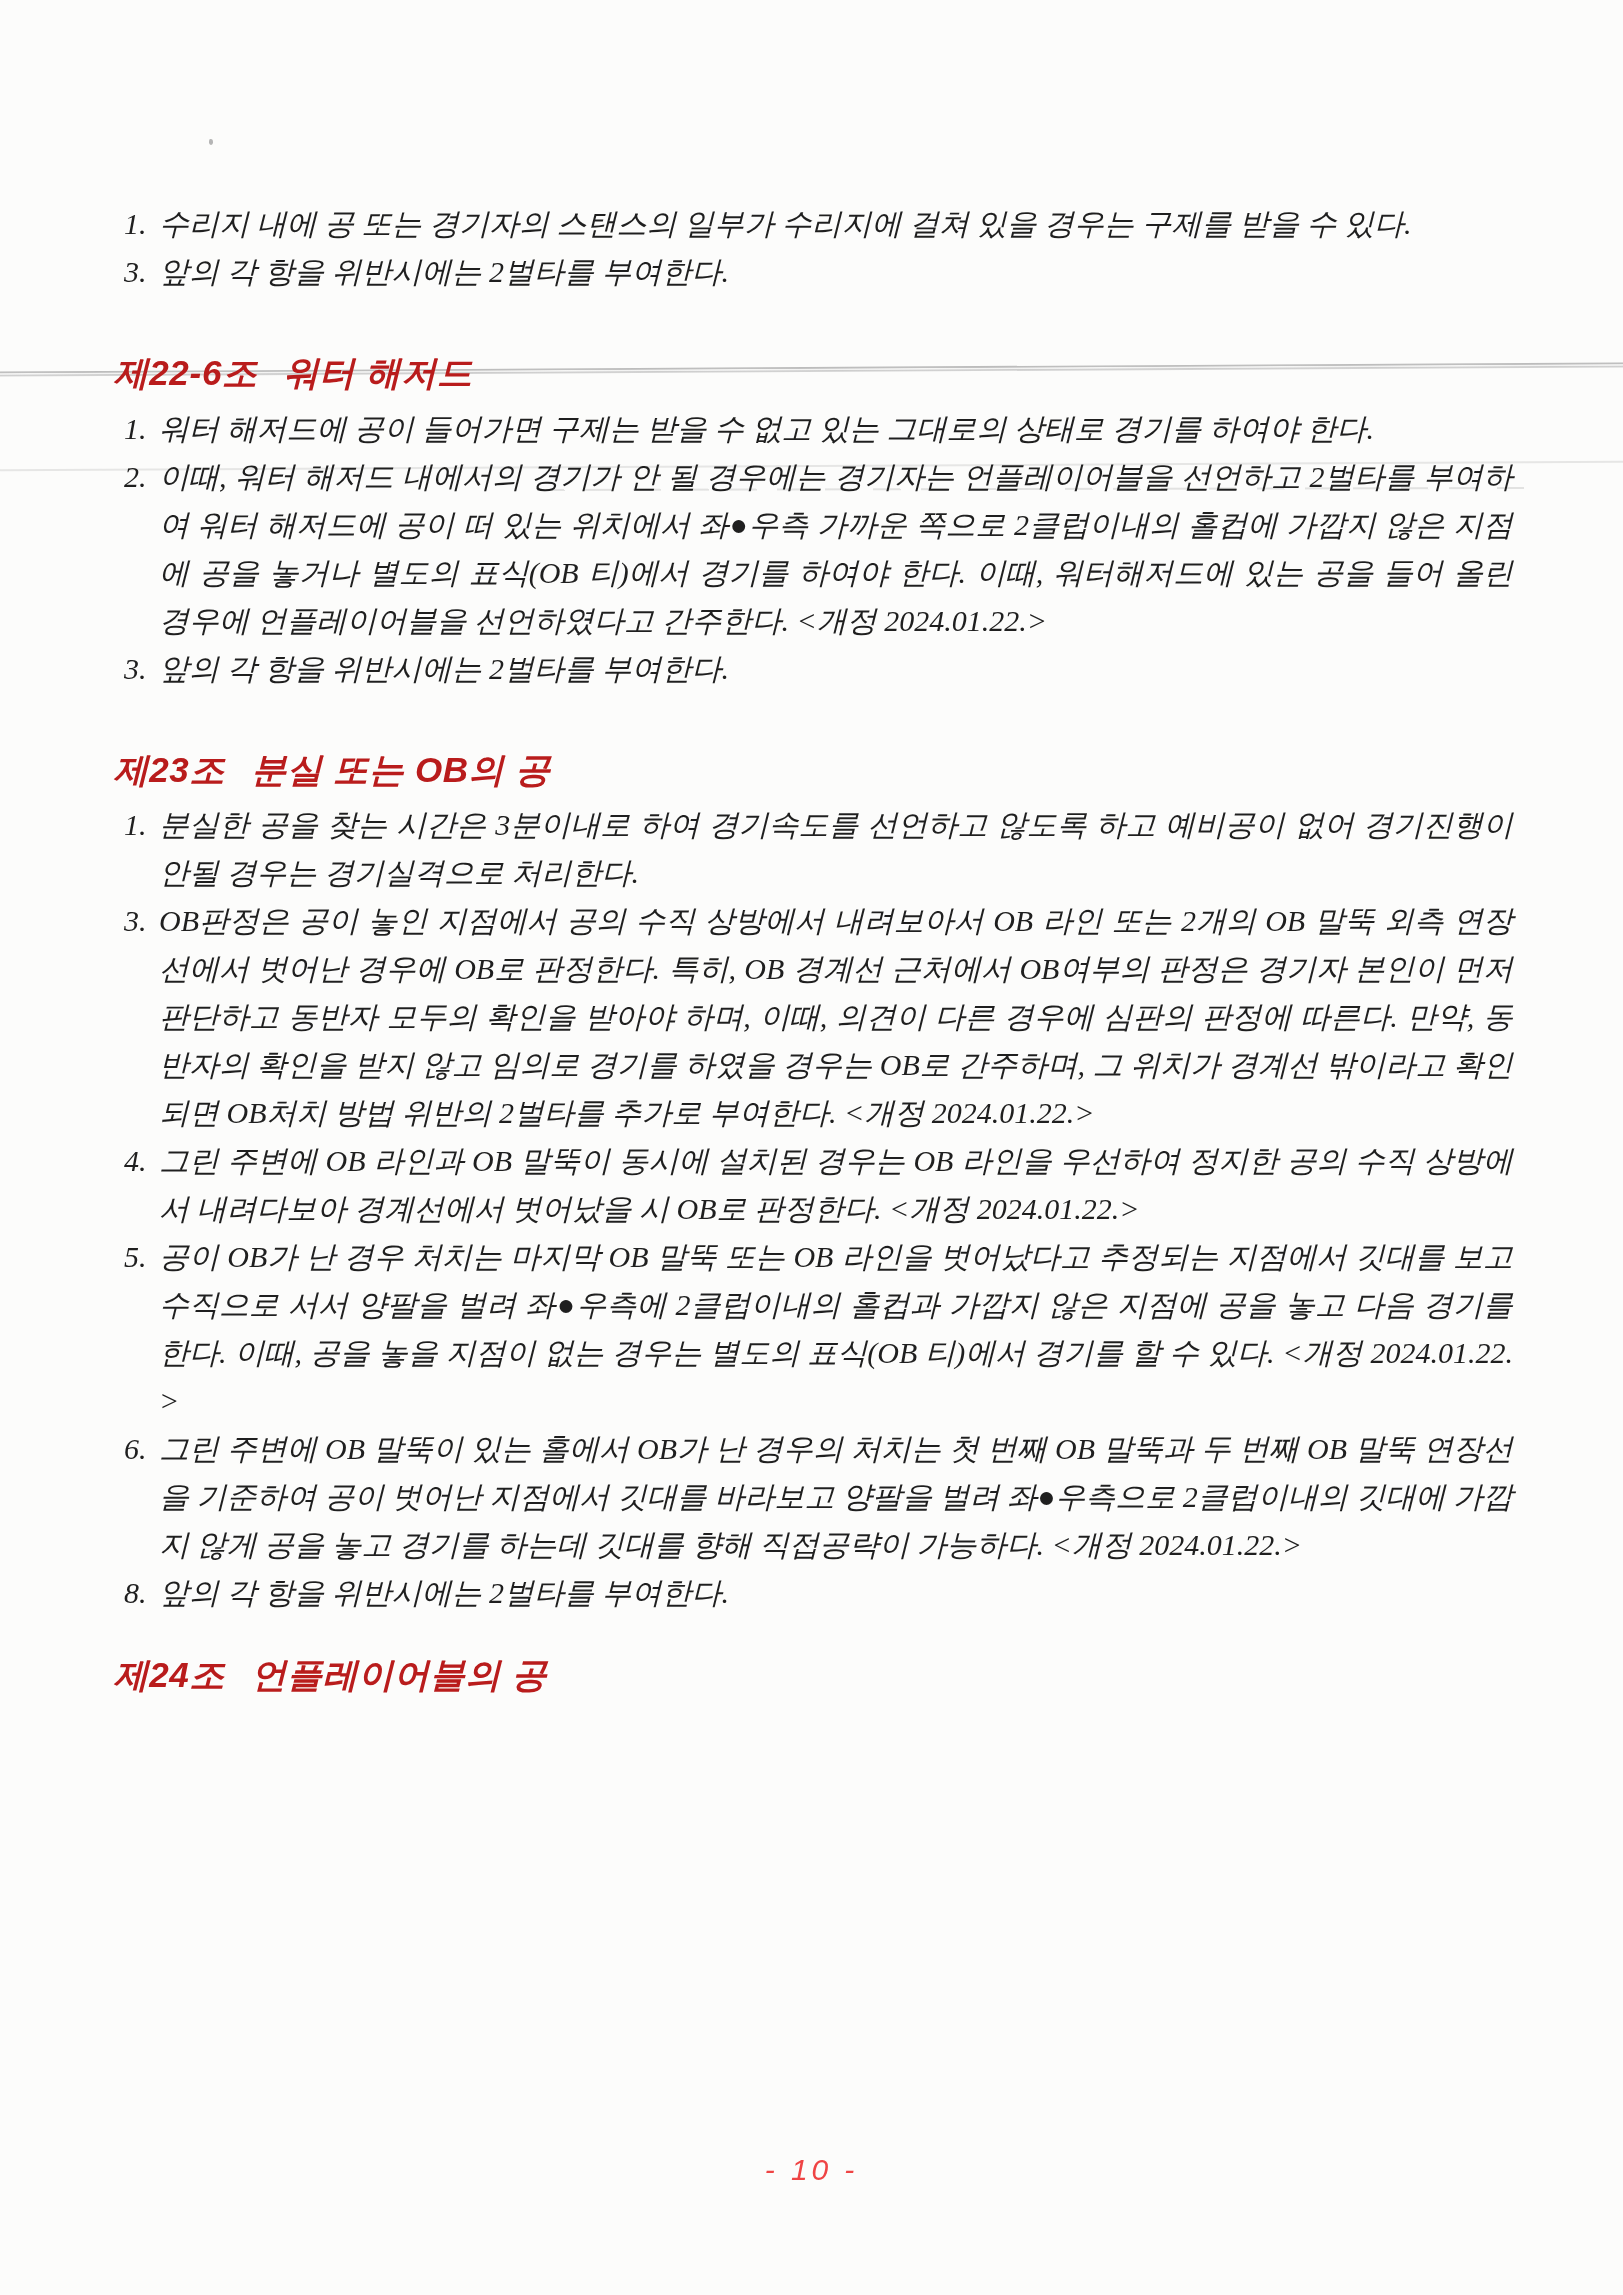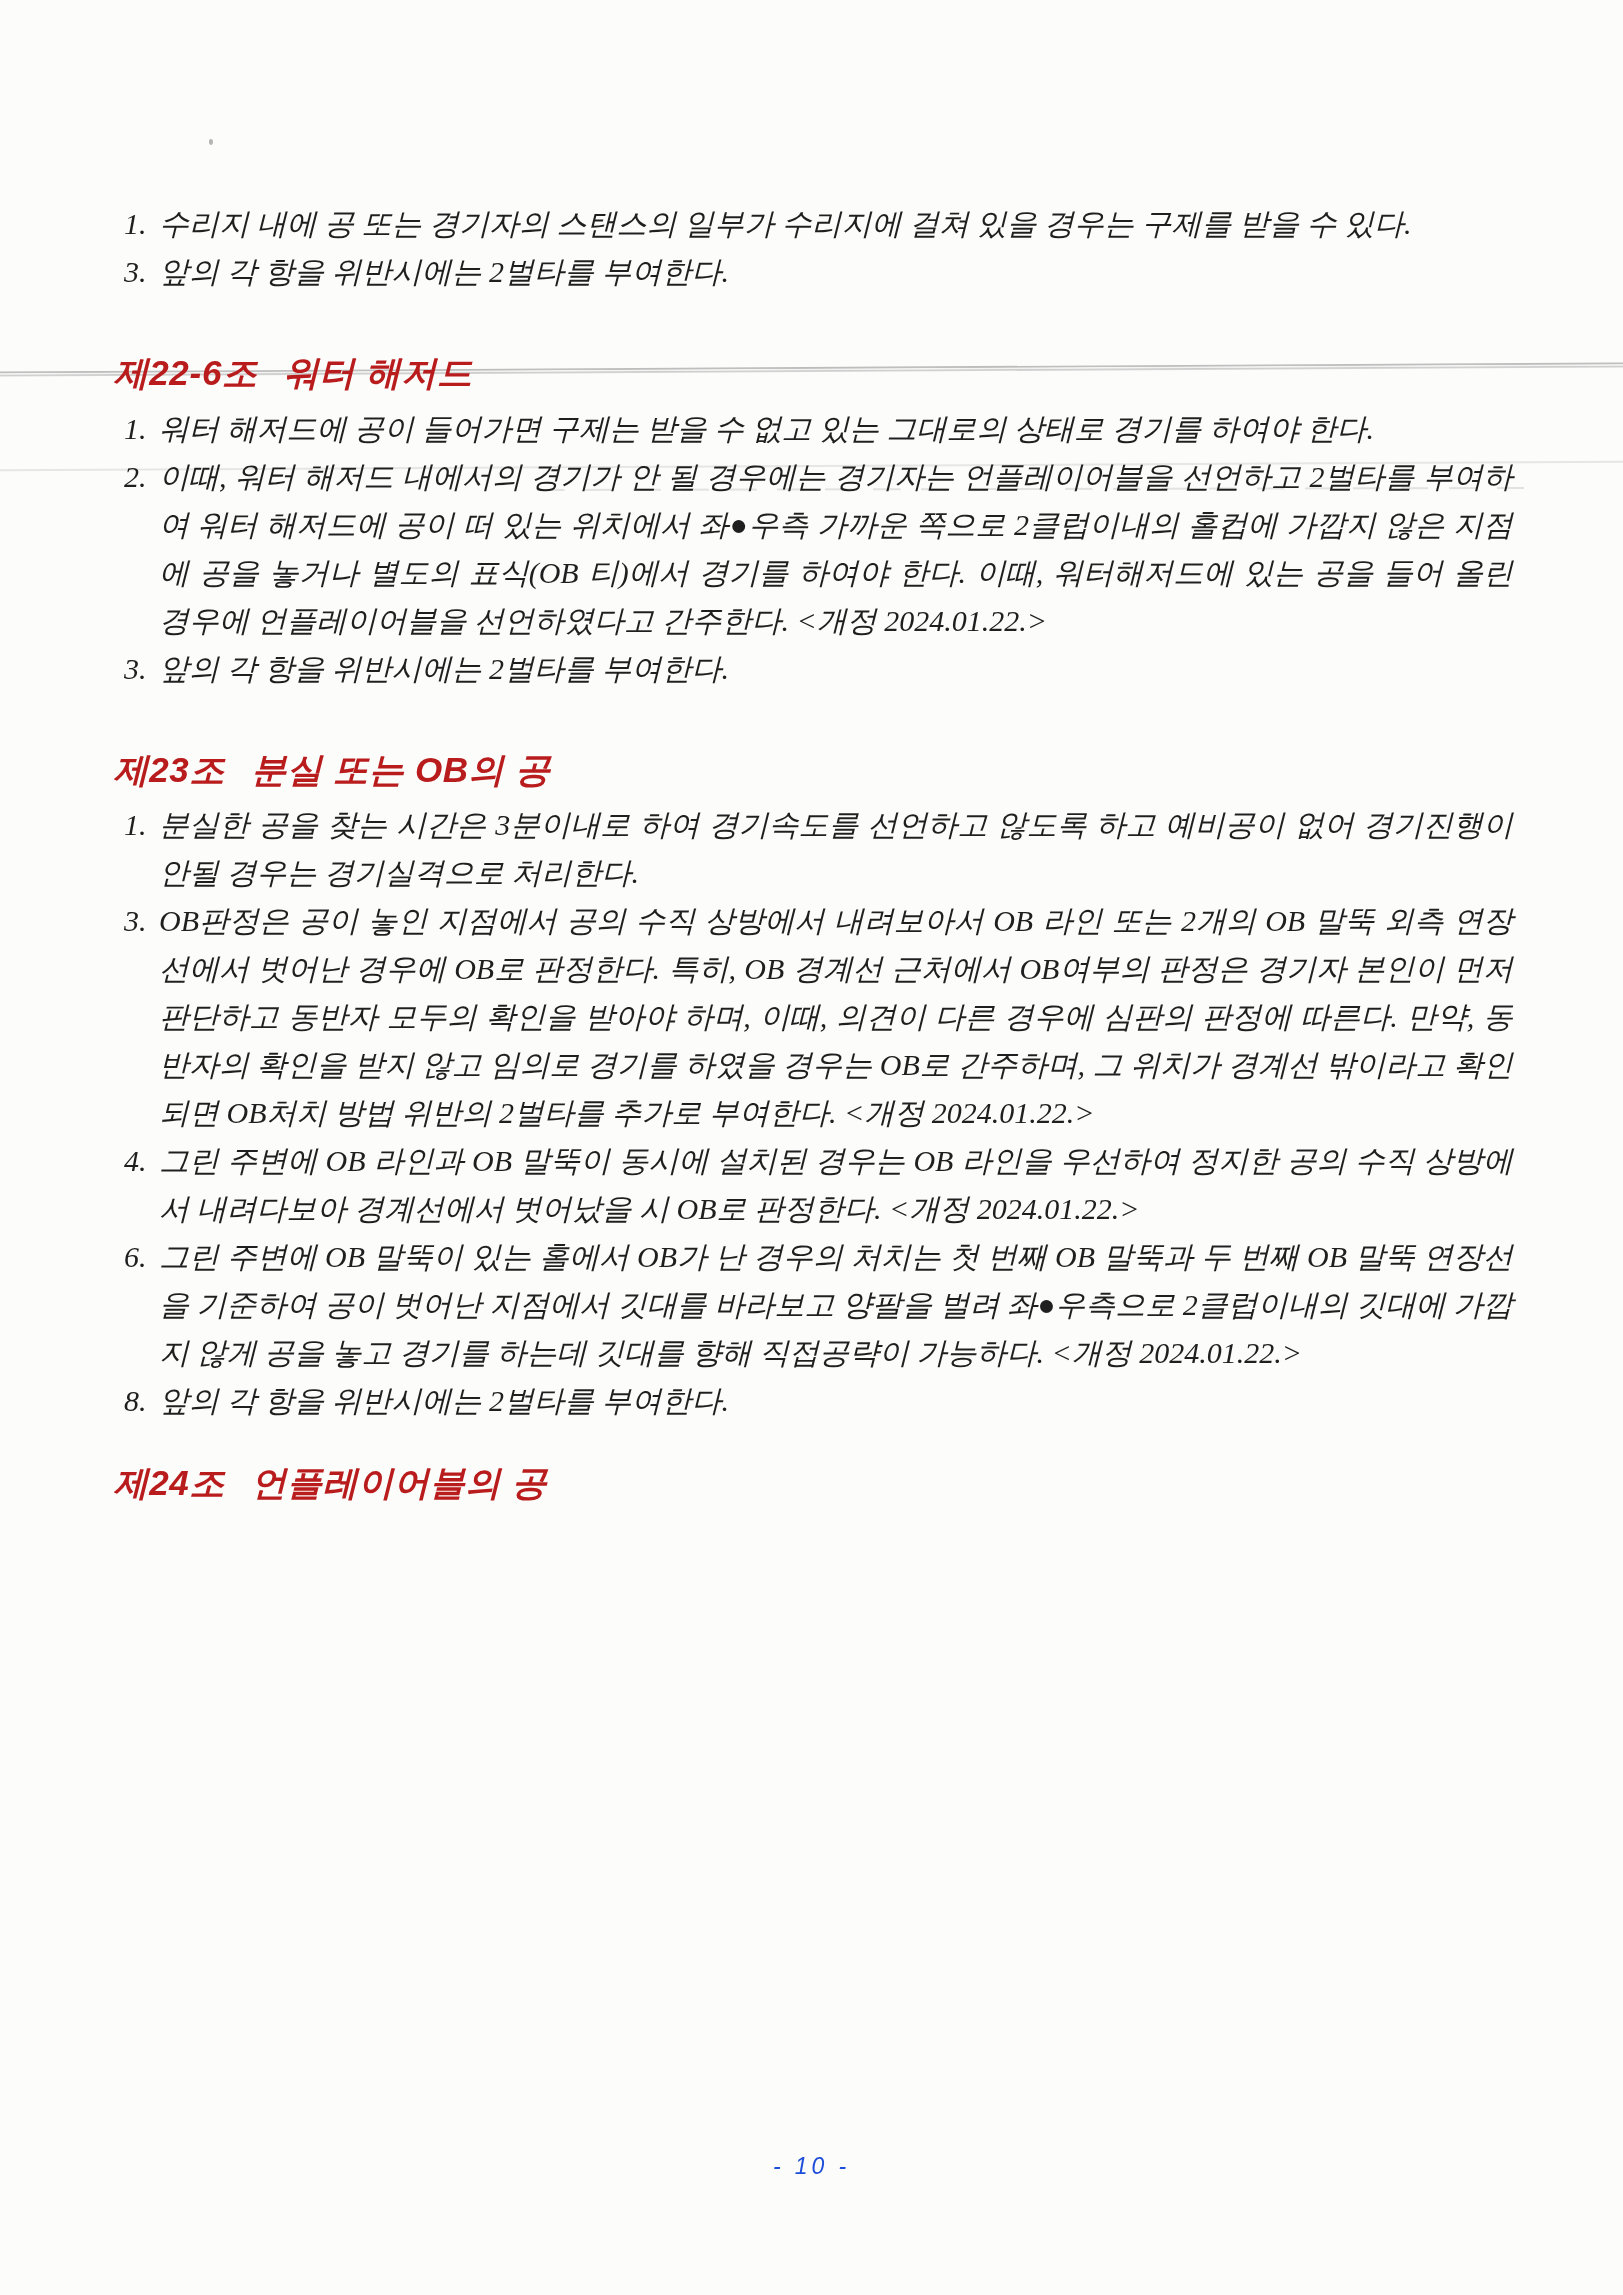--- a/index.html
+++ b/index.html
@@ -100,23 +100,23 @@
   h2.heading-24 {
     margin-top: 32px;
   }
   .footer {
     position: absolute;
     left: 0;
     top: 2153px;
     width: 100%;
     text-align: center;
     font-family: "Liberation Sans", "DejaVu Sans", sans-serif;
-    font-size: 23px;
+    font-size: 30px;
     letter-spacing: 3.9px;
-    color: #1d4ed8;
+    color: #ef4444;
   }
 </style>
 </head>
 <body>
 
 <div class="page">
 
   <div class="scanline-a"></div>
   <div class="scanline-b"></div>
   <div class="scanline-c"></div>
@@ -129,20 +129,21 @@
 
     <h2 class="section-heading"><span class="sec-no">제22-6조</span><span class="sec-title">워터 해저드</span></h2>
     <div class="item"><span class="num">1.</span><span>워터 해저드에 공이 들어가면 구제는 받을 수 없고 있는 그대로의 상태로 경기를 하여야 한다.</span></div>
     <div class="item"><span class="num">2.</span><span>이때, 워터 해저드 내에서의 경기가 안 될 경우에는 경기자는 언플레이어블을 선언하고 2벌타를 부여하여 워터 해저드에 공이 떠 있는 위치에서 좌●우측 가까운 쪽으로 2클럽이내의 홀컵에 가깝지 않은 지점에 공을 놓거나 별도의 표식(OB 티)에서 경기를 하여야 한다. 이때, 워터해저드에 있는 공을 들어 올린 경우에 언플레이어블을 선언하였다고 간주한다. &lt;개정 2024.01.22.&gt;</span></div>
     <div class="item"><span class="num">3.</span><span>앞의 각 항을 위반시에는 2벌타를 부여한다.</span></div>
 
     <h2 class="section-heading"><span class="sec-no">제23조</span><span class="sec-title">분실 또는 OB의 공</span></h2>
     <div class="item"><span class="num">1.</span><span>분실한 공을 찾는 시간은 3분이내로 하여 경기속도를 선언하고 않도록 하고 예비공이 없어 경기진행이 안될 경우는 경기실격으로 처리한다.</span></div>
     <div class="item"><span class="num">3.</span><span>OB판정은 공이 놓인 지점에서 공의 수직 상방에서 내려보아서 OB 라인 또는 2개의 OB 말뚝 외측 연장선에서 벗어난 경우에 OB로 판정한다. 특히, OB 경계선 근처에서 OB여부의 판정은 경기자 본인이 먼저 판단하고 동반자 모두의 확인을 받아야 하며, 이때, 의견이 다른 경우에 심판의 판정에 따른다. 만약, 동반자의 확인을 받지 않고 임의로 경기를 하였을 경우는 OB로 간주하며, 그 위치가 경계선 밖이라고 확인되면 OB처치 방법 위반의 2벌타를 추가로 부여한다. &lt;개정 2024.01.22.&gt;</span></div>
     <div class="item"><span class="num">4.</span><span>그린 주변에 OB 라인과 OB 말뚝이 동시에 설치된 경우는 OB 라인을 우선하여 정지한 공의 수직 상방에서 내려다보아 경계선에서 벗어났을 시 OB로 판정한다. &lt;개정 2024.01.22.&gt;</span></div>
+    <div class="item"><span class="num">5.</span><span>공이 OB가 난 경우 처치는 마지막 OB 말뚝 또는 OB 라인을 벗어났다고 추정되는 지점에서 깃대를 보고 수직으로 서서 양팔을 벌려 좌●우측에 2클럽이내의 홀컵과 가깝지 않은 지점에 공을 놓고 다음 경기를 한다. 이때, 공을 놓을 지점이 없는 경우는 별도의 표식(OB 티)에서 경기를 할 수 있다. &lt;개정 2024.01.22.&gt;</span></div>
     <div class="item"><span class="num">6.</span><span>그린 주변에 OB 말뚝이 있는 홀에서 OB가 난 경우의 처치는 첫 번째 OB 말뚝과 두 번째 OB 말뚝 연장선을 기준하여 공이 벗어난 지점에서 깃대를 바라보고 양팔을 벌려 좌●우측으로 2클럽이내의 깃대에 가깝지 않게 공을 놓고 경기를 하는데 깃대를 향해 직접공략이 가능하다. &lt;개정 2024.01.22.&gt;</span></div>
     <div class="item"><span class="num">8.</span><span>앞의 각 항을 위반시에는 2벌타를 부여한다.</span></div>
 
     <h2 class="section-heading heading-24"><span class="sec-no">제24조</span><span class="sec-title">언플레이어블의 공</span></h2>
 
   </div>
 
   <div class="footer">- 10 -</div>
 </div>
 

